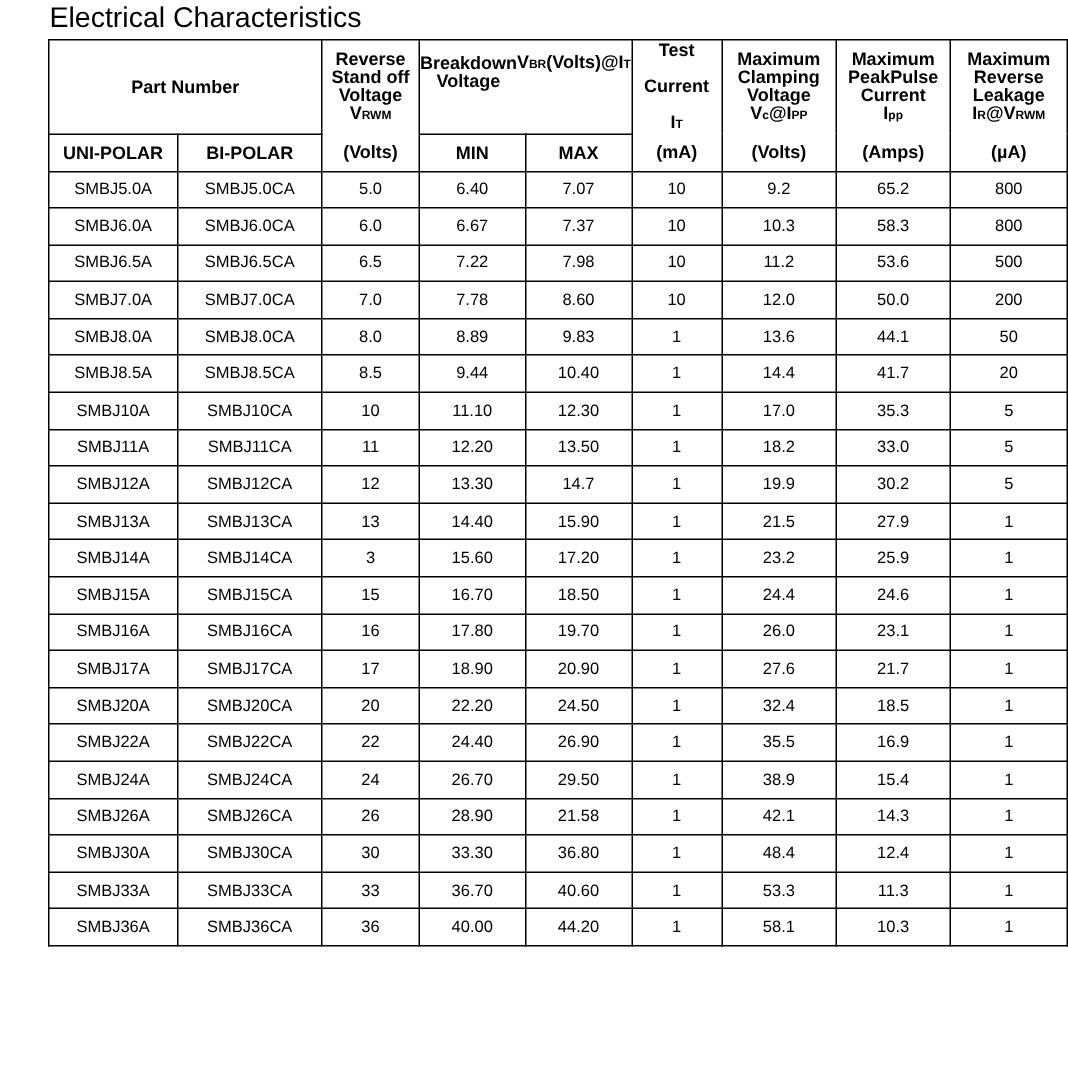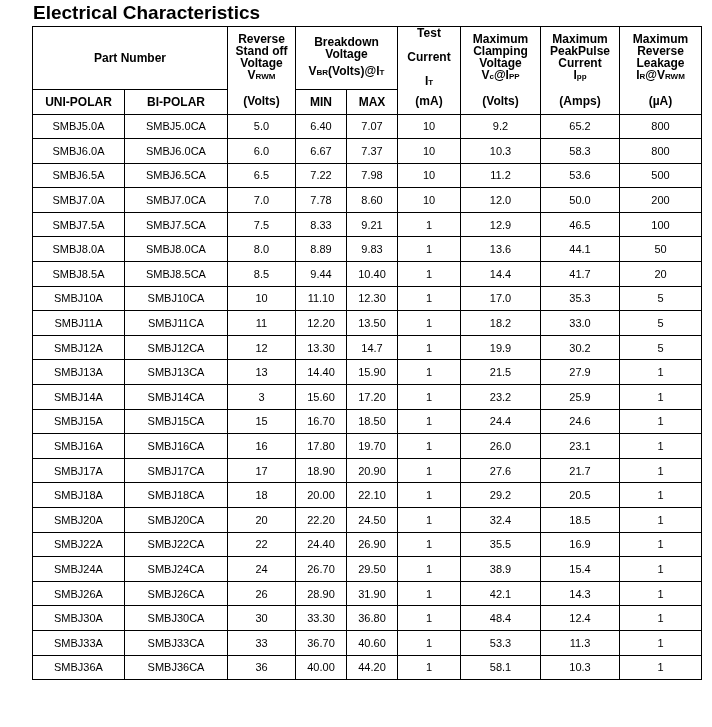--- a/index.html
+++ b/index.html
@@ -1,27 +1,27 @@
 <!DOCTYPE html>
 <html><head>
 <meta charset="utf-8">
 <style>
   html, body { margin: 0; padding: 0; background: #ffffff; }
   body { width: 712px; height: 727px; overflow: hidden; position: relative;
          font-family: "Liberation Sans", sans-serif; color: #000; }
-  .title { position: absolute; left: 33px; top: 2px; font-size: 19px; font-weight: bold; letter-spacing: 0px; }
+  .title { position: absolute; left: 33px; top: 2px; font-size: 19px; font-weight: normal; letter-spacing: 0px; }
   table.ec { position: absolute; left: 32px; top: 26px; border-collapse: collapse; table-layout: fixed; }
   table.ec td, table.ec th { border: 1.5px solid #000; text-align: center; padding: 0; overflow: hidden; }
   table.ec th { font-weight: bold; font-size: 12px; line-height: 12px; vertical-align: middle; margin-top: 28px; }
   table.ec td { font-size: 11px; height: 23.6px; vertical-align: middle; font-weight: normal; }
   .h1 th { height: 46px; }
   .h2 th { height: 24px; }
   .sub { font-size: 8px; font-weight: bold; vertical-align: baseline; }
   .u { }
-  .vbr-block { display: flex; flex-direction: column; justify-content: space-between; height: 46px; }
+  .vbr-block { display: flex; flex-direction: row; justify-content: space-between; height: 46px; }
   .vbr-block span.t { padding-top: 1px; }
   .vbr-block span.b { padding-bottom: 2px; }
   th.nob { border-bottom: none !important; }
   th.not { border-top: none !important; }
 </style>
 </head>
 <body>
 
 <div class="title">Electrical Characteristics</div>
 
@@ -127,31 +127,20 @@
         <td>SMBJ7.0CA</td>
         <td>7.0</td>
         <td>7.78</td>
         <td>8.60</td>
         <td>10</td>
         <td>12.0</td>
         <td>50.0</td>
         <td>200</td>
       </tr>
       <tr>
-        <td>SMBJ7.5A</td>
-        <td>SMBJ7.5CA</td>
-        <td>7.5</td>
-        <td>8.33</td>
-        <td>9.21</td>
-        <td>1</td>
-        <td>12.9</td>
-        <td>46.5</td>
-        <td>100</td>
-      </tr>
-      <tr>
         <td>SMBJ8.0A</td>
         <td>SMBJ8.0CA</td>
         <td>8.0</td>
         <td>8.89</td>
         <td>9.83</td>
         <td>1</td>
         <td>13.6</td>
         <td>44.1</td>
         <td>50</td>
       </tr>
@@ -248,31 +237,20 @@
         <td>SMBJ17CA</td>
         <td>17</td>
         <td>18.90</td>
         <td>20.90</td>
         <td>1</td>
         <td>27.6</td>
         <td>21.7</td>
         <td>1</td>
       </tr>
       <tr>
-        <td>SMBJ18A</td>
-        <td>SMBJ18CA</td>
-        <td>18</td>
-        <td>20.00</td>
-        <td>22.10</td>
-        <td>1</td>
-        <td>29.2</td>
-        <td>20.5</td>
-        <td>1</td>
-      </tr>
-      <tr>
         <td>SMBJ20A</td>
         <td>SMBJ20CA</td>
         <td>20</td>
         <td>22.20</td>
         <td>24.50</td>
         <td>1</td>
         <td>32.4</td>
         <td>18.5</td>
         <td>1</td>
       </tr>
@@ -296,21 +274,21 @@
         <td>1</td>
         <td>38.9</td>
         <td>15.4</td>
         <td>1</td>
       </tr>
       <tr>
         <td>SMBJ26A</td>
         <td>SMBJ26CA</td>
         <td>26</td>
         <td>28.90</td>
-        <td>31.90</td>
+        <td>21.58</td>
         <td>1</td>
         <td>42.1</td>
         <td>14.3</td>
         <td>1</td>
       </tr>
       <tr>
         <td>SMBJ30A</td>
         <td>SMBJ30CA</td>
         <td>30</td>
         <td>33.30</td>

